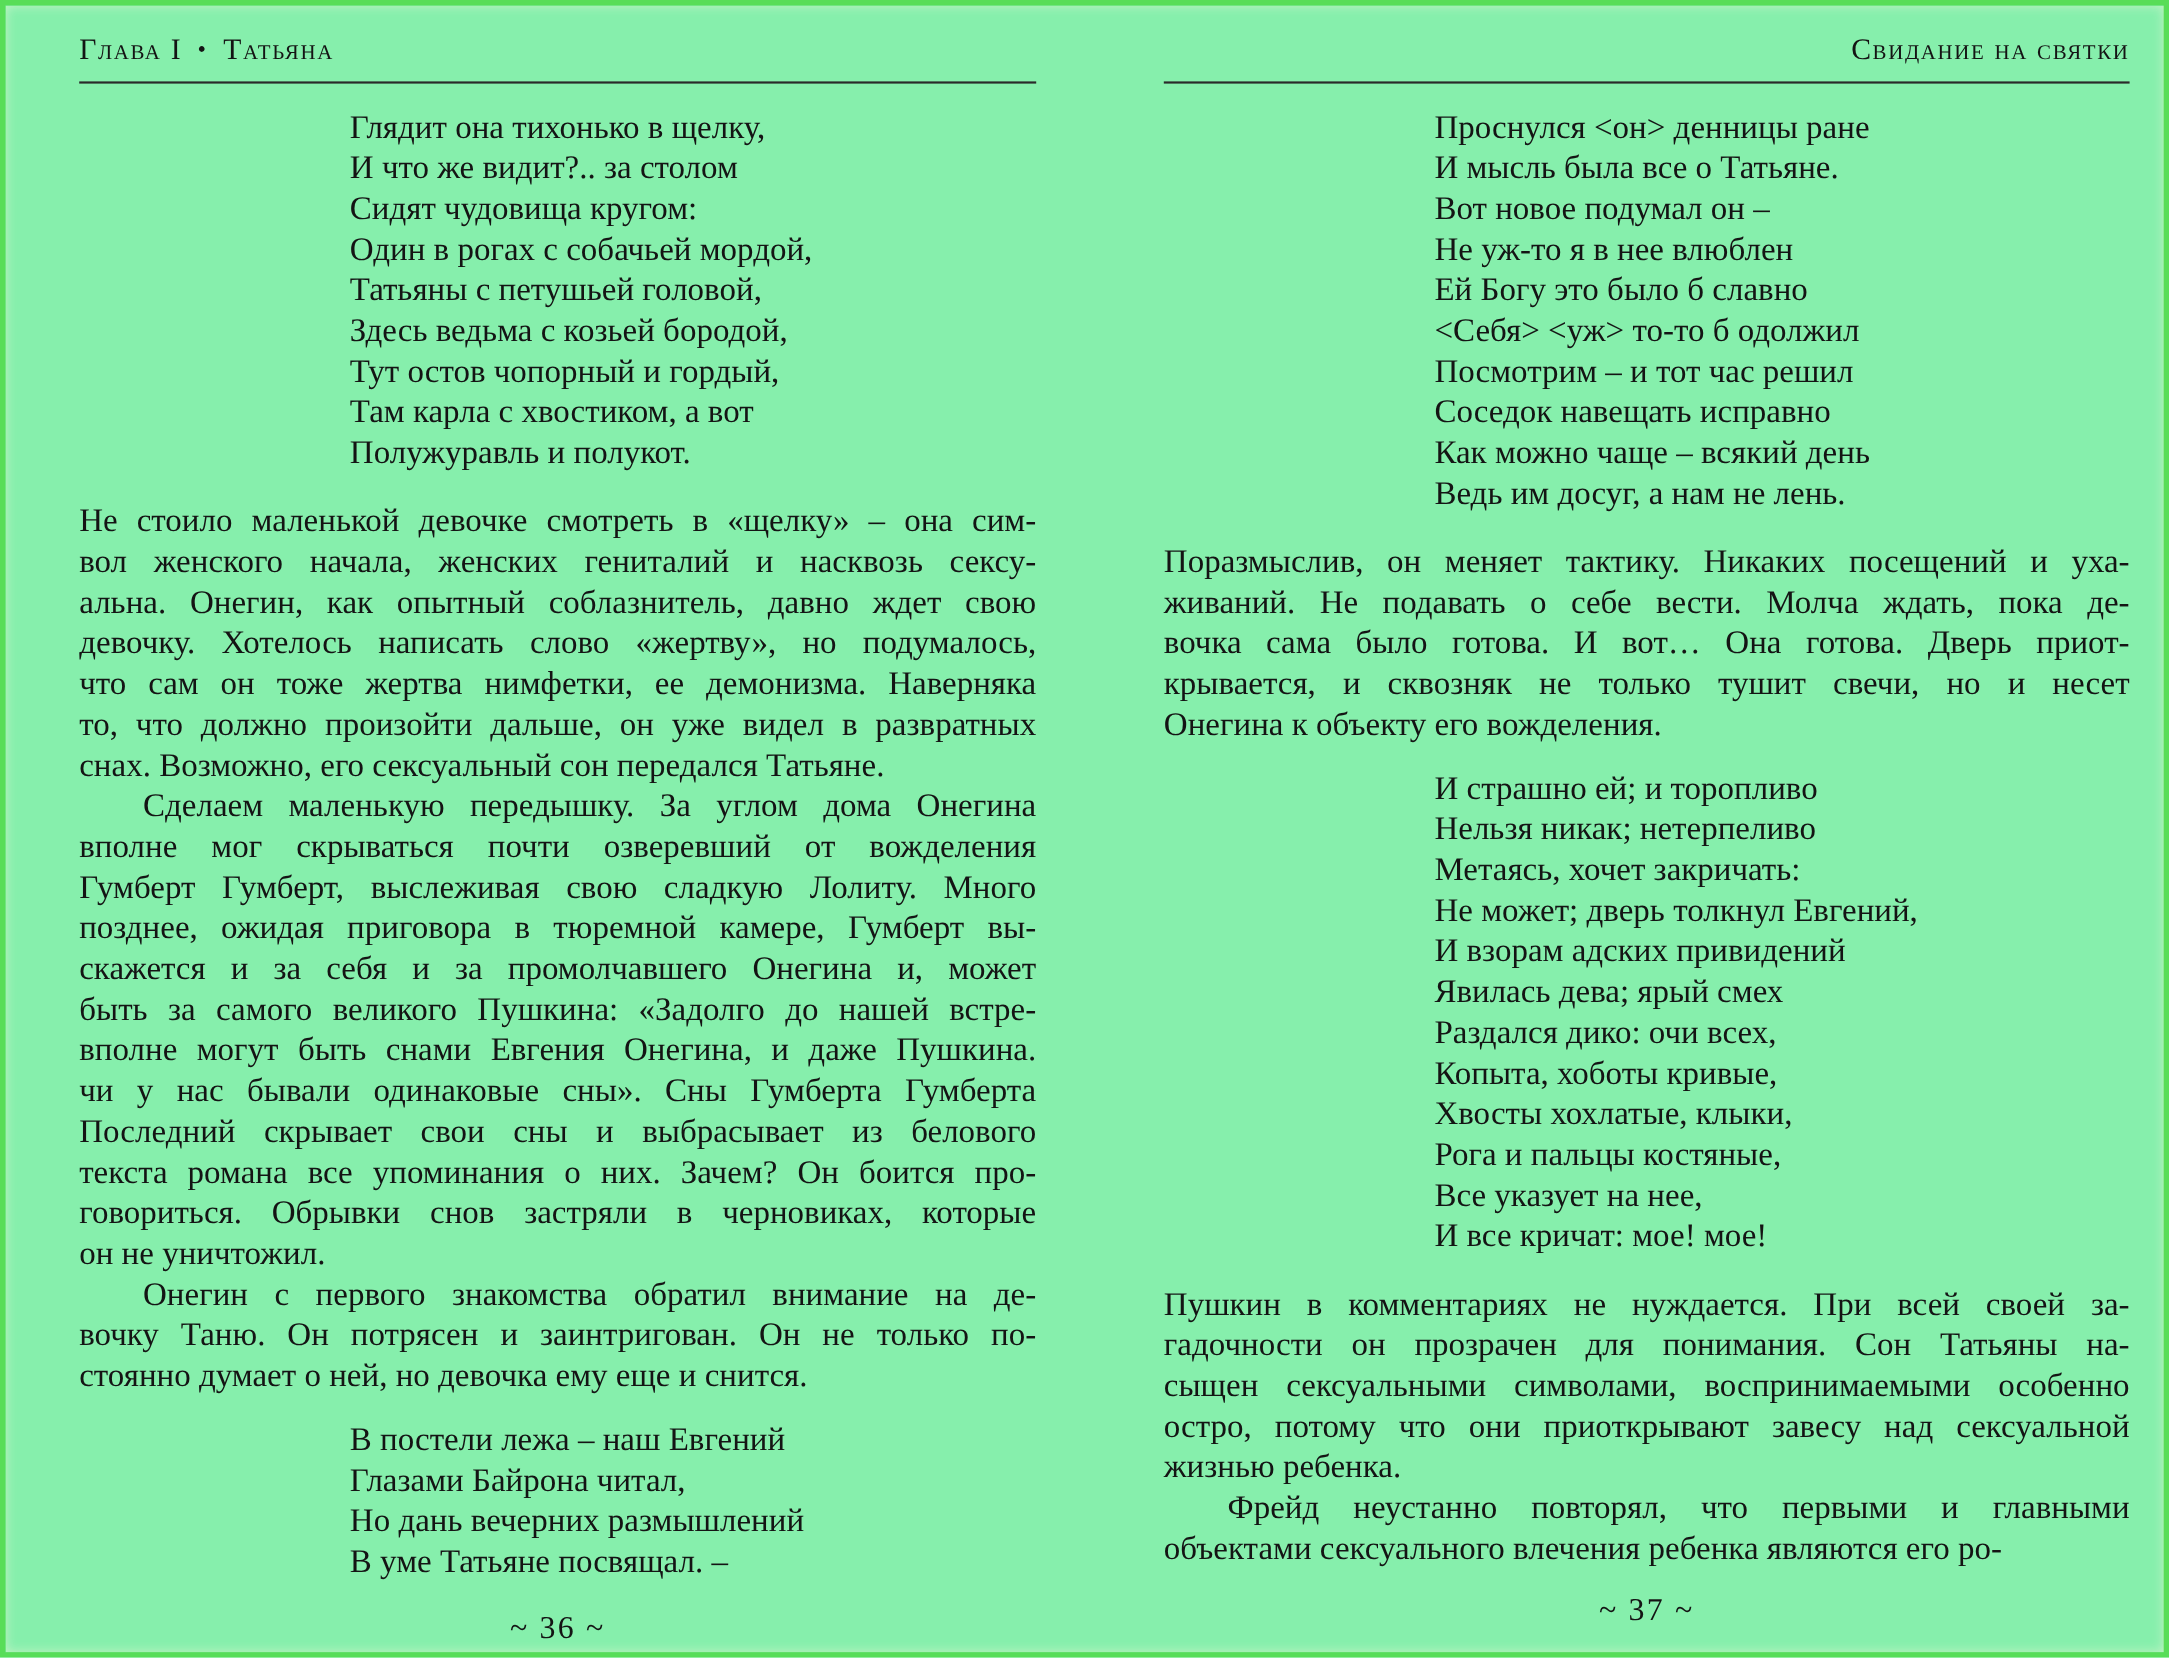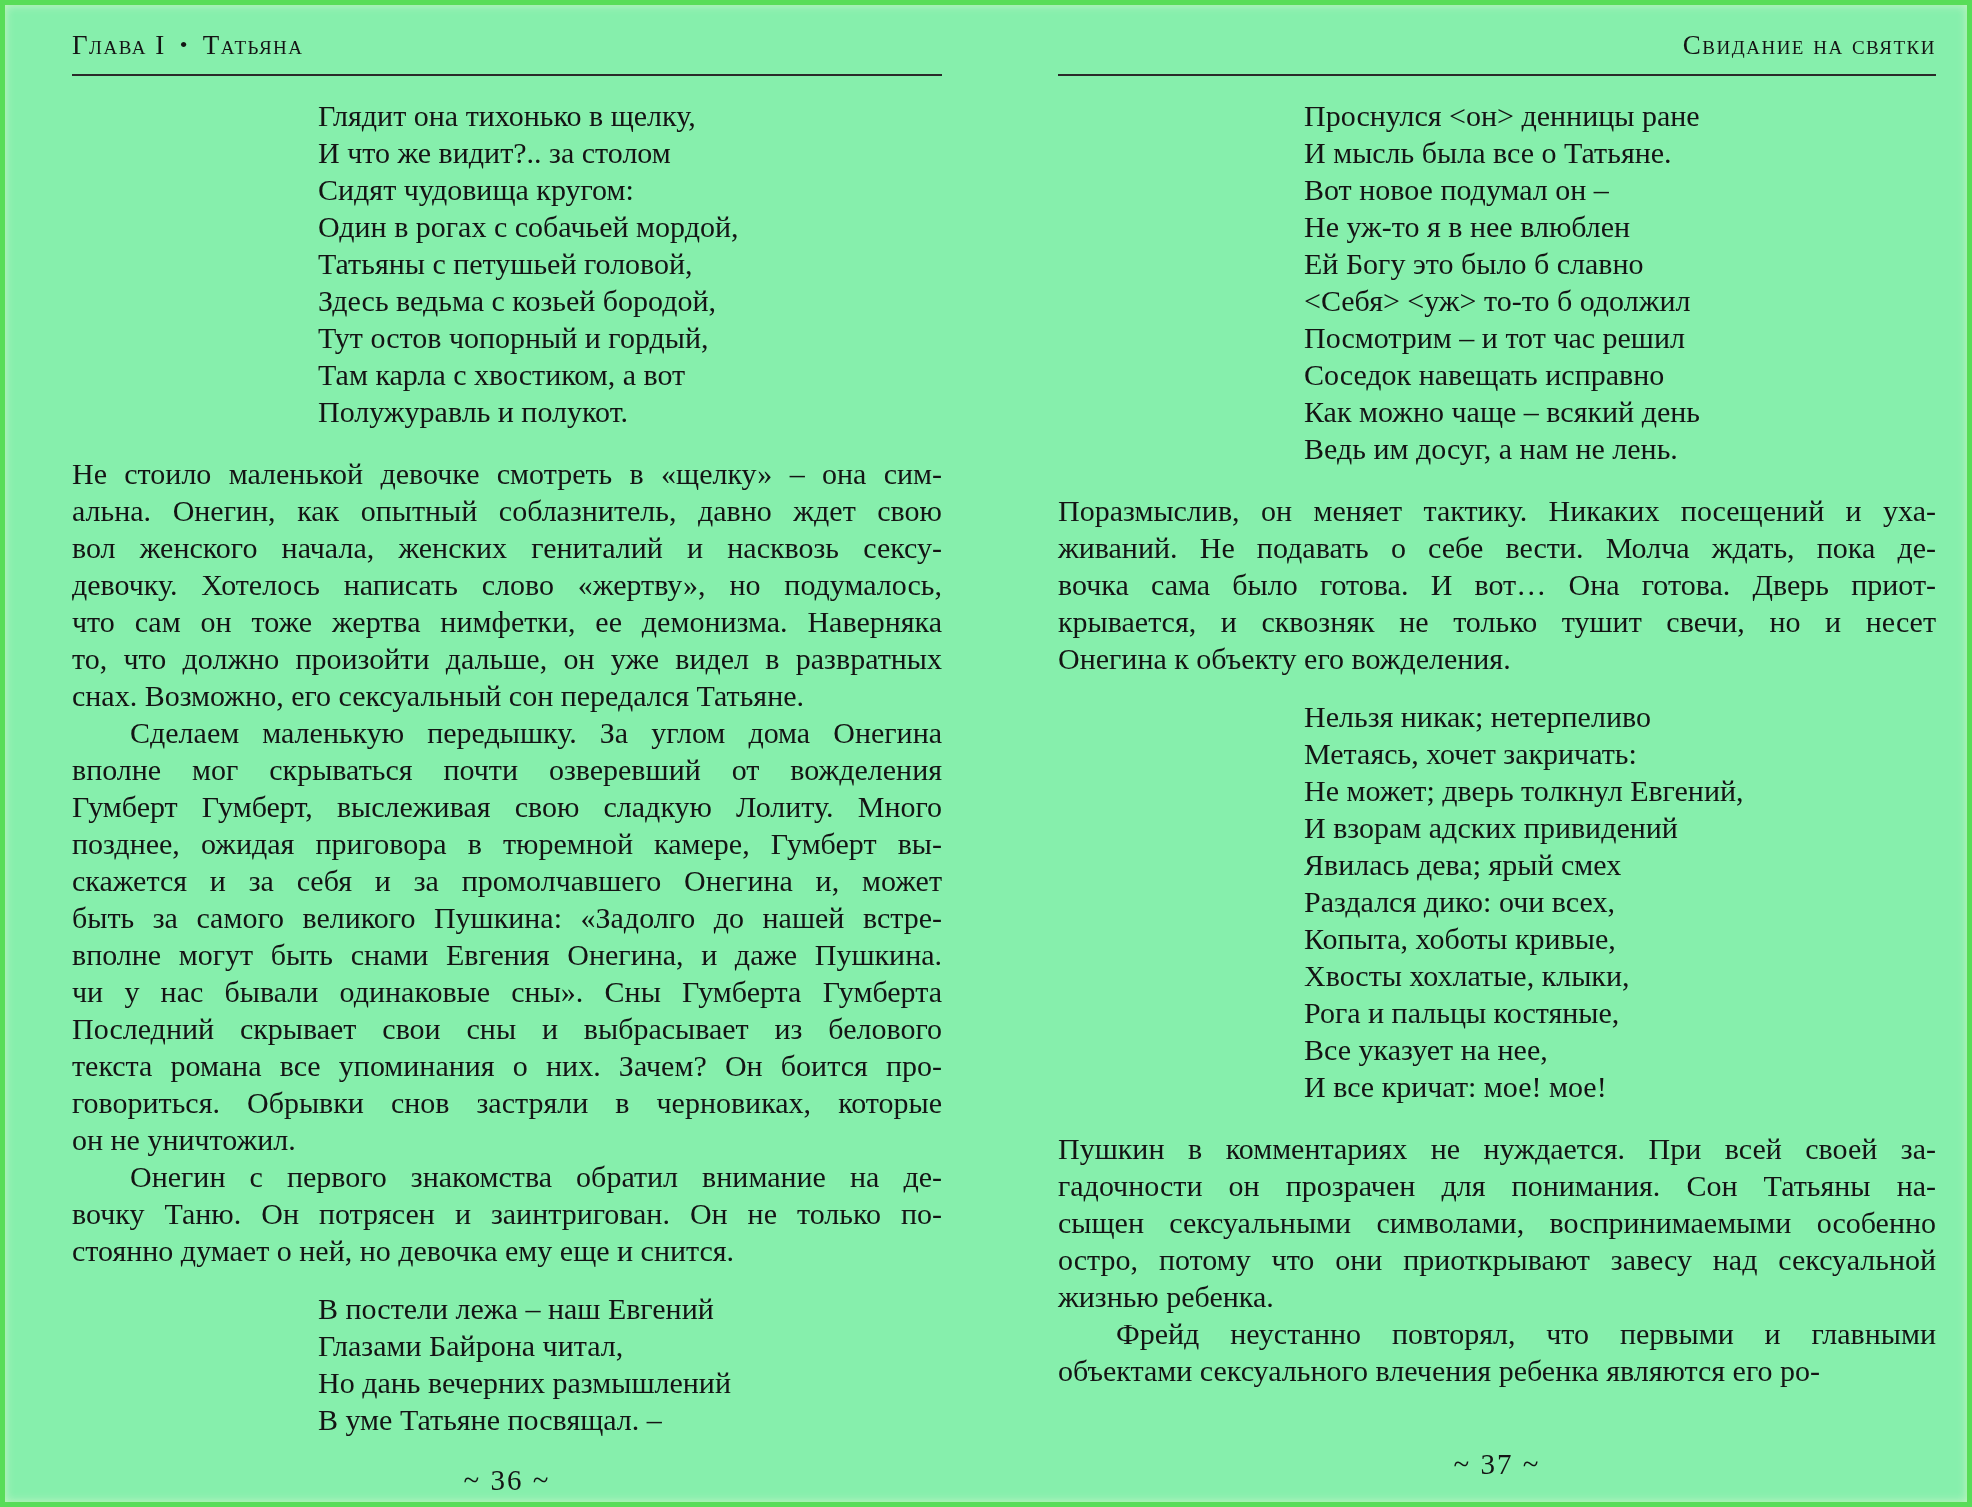--- a/index.html
+++ b/index.html
@@ -99,22 +99,22 @@
           <div class="line">Один в рогах с собачьей мордой,</div>
           <div class="line">Татьяны с петушьей головой,</div>
           <div class="line">Здесь ведьма с козьей бородой,</div>
           <div class="line">Тут остов чопорный и гордый,</div>
           <div class="line">Там карла с хвостиком, а вот</div>
           <div class="line">Полужуравль и полукот.</div>
         </div>
 
       <div class="para">
           <div class="line">Не стоило маленькой девочке смотреть в «щелку» – она сим-</div>
+          <div class="line">вол женского начала, женских гениталий и насквозь сексу-</div>
           <div class="line">альна. Онегин, как опытный соблазнитель, давно ждет свою</div>
-          <div class="line">вол женского начала, женских гениталий и насквозь сексу-</div>
           <div class="line">девочку. Хотелось написать слово «жертву», но подумалось,</div>
           <div class="line">что сам он тоже жертва нимфетки, ее демонизма. Наверняка</div>
           <div class="line">то, что должно произойти дальше, он уже видел в развратных</div>
           <div class="line">снах. Возможно, его сексуальный сон передался Татьяне.</div>
         </div>
       <div class="para indent-first">
           <div class="line">Сделаем маленькую передышку. За углом дома Онегина</div>
           <div class="line">вполне мог скрываться почти озверевший от вожделения</div>
           <div class="line">Гумберт Гумберт, выслеживая свою сладкую Лолиту. Много</div>
           <div class="line">позднее, ожидая приговора в тюремной камере, Гумберт вы-</div>
@@ -163,20 +163,21 @@
 
       <div class="para">
           <div class="line">Поразмыслив, он меняет тактику. Никаких посещений и уха-</div>
           <div class="line">живаний. Не подавать о себе вести. Молча ждать, пока де-</div>
           <div class="line">вочка сама было готова. И вот… Она готова. Дверь приот-</div>
           <div class="line">крывается, и сквозняк не только тушит свечи, но и несет</div>
           <div class="line">Онегина к объекту его вожделения.</div>
         </div>
 
       <div class="verse">
+          <div class="line">И страшно ей; и торопливо</div>
           <div class="line">Нельзя никак; нетерпеливо</div>
           <div class="line">Метаясь, хочет закричать:</div>
           <div class="line">Не может; дверь толкнул Евгений,</div>
           <div class="line">И взорам адских привидений</div>
           <div class="line">Явилась дева; ярый смех</div>
           <div class="line">Раздался дико: очи всех,</div>
           <div class="line">Копыта, хоботы кривые,</div>
           <div class="line">Хвосты хохлатые, клыки,</div>
           <div class="line">Рога и пальцы костяные,</div>
           <div class="line">Все указует на нее,</div>

